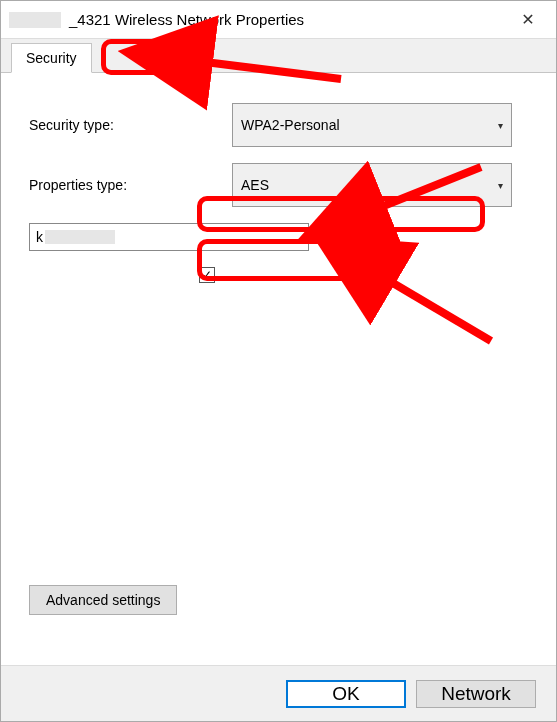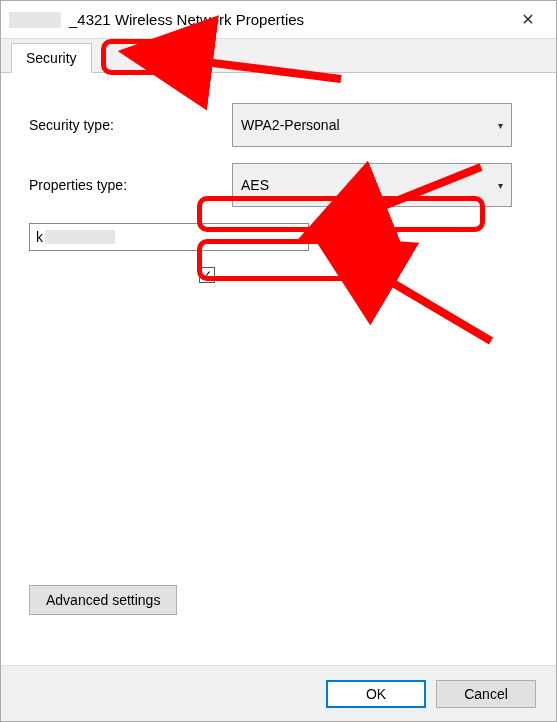--- a/index.html
+++ b/index.html
@@ -172,23 +172,23 @@
       height: 56px;
       background: #f0f0f0;
       border-top: 1px solid #ddd;
       display: flex;
       align-items: center;
       justify-content: flex-end;
       padding: 0 20px;
       gap: 10px;
     }
     .footer button {
-      width: 100px;
+      width: 120px;
       height: 28px;
-      font-size: 14px;
+      font-size: 19px;
       cursor: pointer;
     }
     .btn-ok {
       background: #fff;
       border: 2px solid #0078d7;
     }
     .btn-cancel {
       background: #e1e1e1;
       border: 1px solid #adadad;
     }
@@ -279,21 +279,21 @@
     <div class="adv-btn">
       <span>Advanced settings</span>
     </div>
   </div>
 
   <div class="footer">
     <button class="btn-ok">
       <span>OK</span>
     </button>
     <button class="btn-cancel">
-      <span>Cancel</span>
+      <span>Network</span>
     </button>
   </div>
 
   <div class="highlight hl-tab"></div>
   <div class="highlight hl-key"></div>
   <div class="highlight hl-show"></div>
 
   <svg class="arrow-svg" width="557" height="722">
     <defs>
       <marker id="ah" markerWidth="12" markerHeight="12" refX="2" refY="6" orient="auto">

